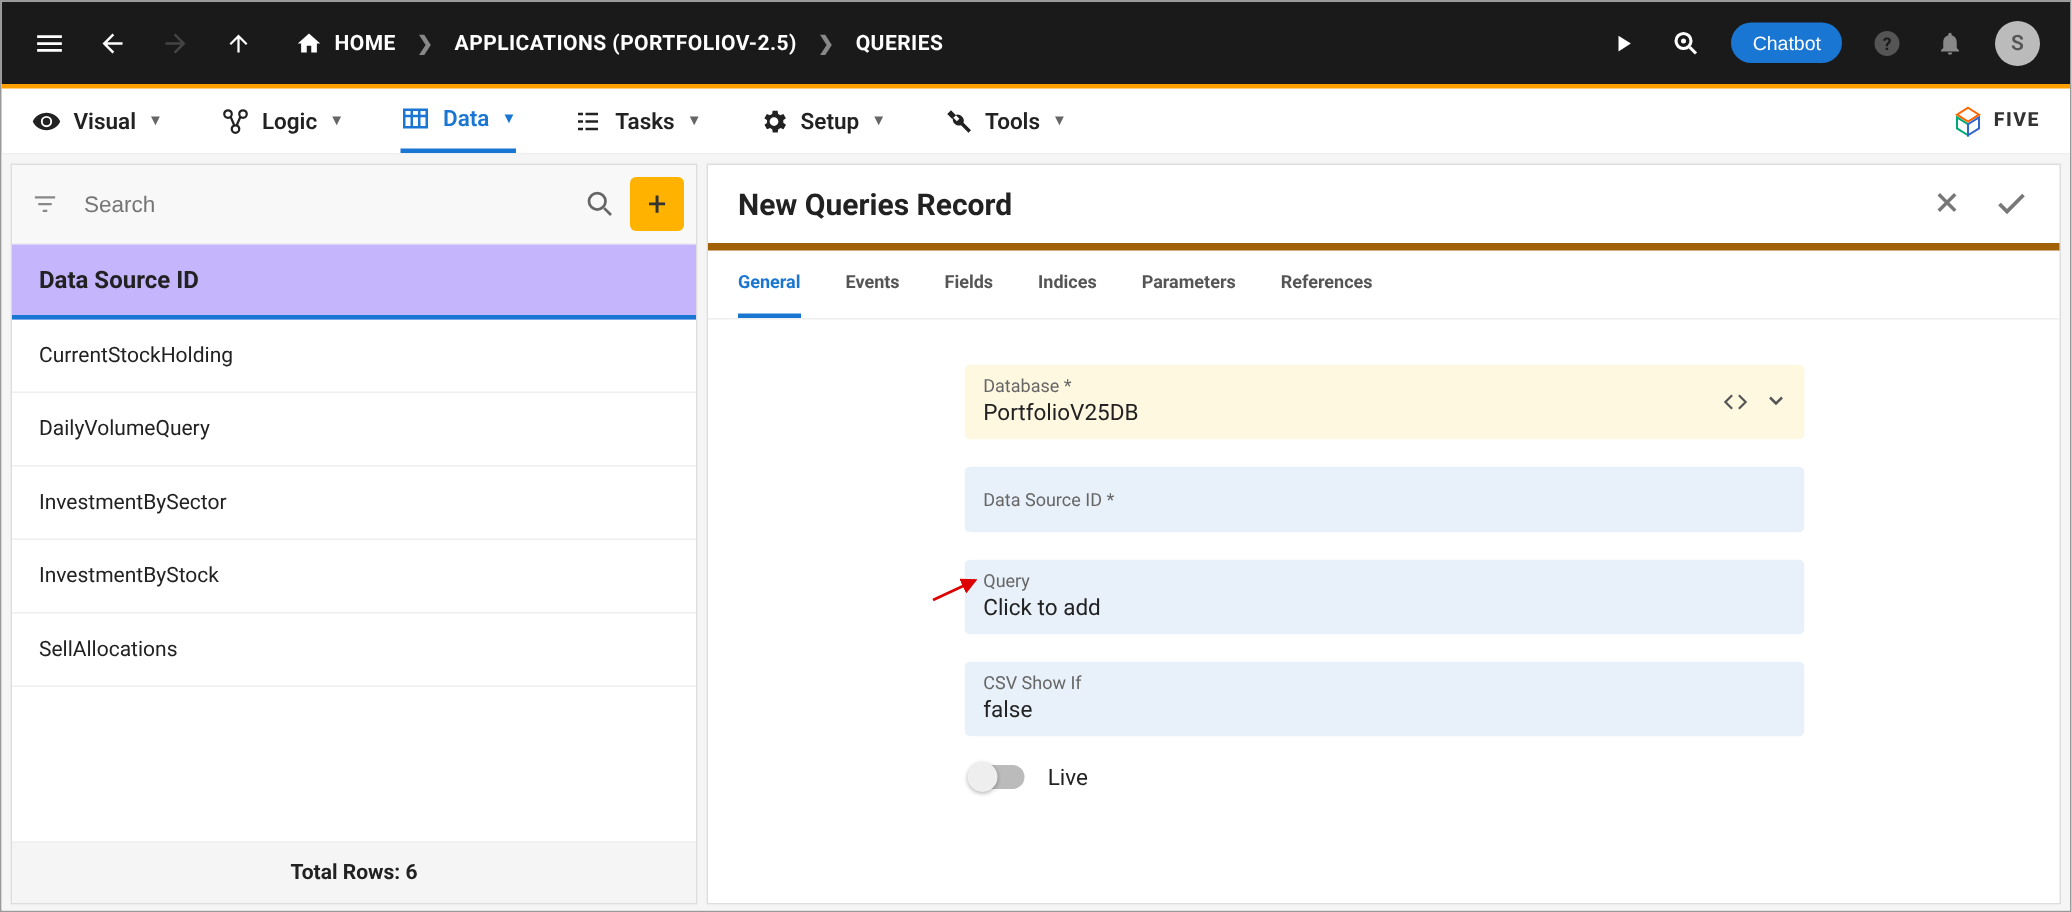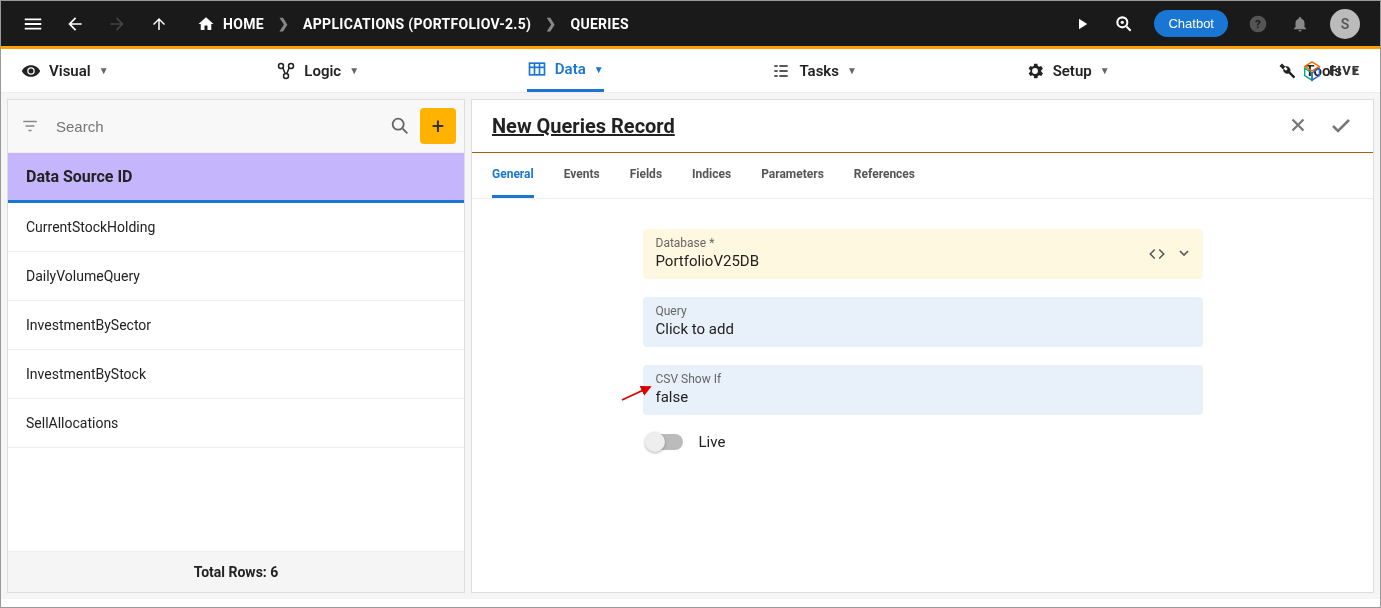--- a/index.html
+++ b/index.html
@@ -1,34 +1,34 @@
 <!DOCTYPE html>
 <html><head>
 <meta charset="utf-8">
 <style>
 * { margin: 0; padding: 0; box-sizing: border-box; }
 body { font-family: -apple-system, BlinkMacSystemFont, "Segoe UI", Roboto, Arial, sans-serif; font-size: 14px; color: #222; width: 1381px; height: 608px; overflow: hidden; background: #fff; border: 1px solid #999; }
 
 
-.topbar { height: 45px; background: #1a1a1a; display: flex; align-items: center; padding: 0 20px; color: #fff; }
+.topbar { height: 55px; background: #1a1a1a; display: flex; align-items: center; padding: 0 20px; color: #fff; }
 .topbar-left { display: flex; align-items: center; gap: 18px; }
 .topbar-icon { color: #fff; cursor: pointer; display: inline-flex; align-items: center; justify-content: center; width: 24px; height: 24px; }
 .topbar-icon.dim { color: #555; }
 .breadcrumb { display: flex; align-items: center; gap: 14px; margin-left: 8px; font-weight: 700; font-size: 14px; letter-spacing: 0.3px; }
 .breadcrumb .crumb { display: flex; align-items: center; gap: 8px; cursor: pointer; }
 .breadcrumb .sep { color: #888; font-size: 13px; }
 .topbar-right { margin-left: auto; display: flex; align-items: center; gap: 18px; }
 .chatbot-btn { background: #1976d2; color: #fff; border: none; border-radius: 16px; padding: 6px 14px; font-size: 13px; cursor: pointer; text-align: center; }
 .avatar { width: 30px; height: 30px; border-radius: 50%; background: #bbb; color: #555; display: flex; align-items: center; justify-content: center; font-weight: 600; font-size: 14px; }
 
 
 .accent { height: 3px; background: #ffa000; }
 
 
-.maintabs { height: 44px; display: flex; align-items: center; padding: 0 20px; gap: 38px; border-bottom: 1px solid #eee; position: relative; justify-content: space-between; }
+.maintabs { height: 44px; display: flex; align-items: center; padding: 0 20px; gap: 38px; border-bottom: 1px solid #eee; position: relative; }
 .maintab { display: flex; align-items: center; gap: 8px; color: #222; font-weight: 600; font-size: 15px; cursor: pointer; height: 100%; }
 .maintab .arrow { color: #666; font-size: 10px; }
 .maintab.active { color: #1976d2; border-bottom: 3px solid #1976d2; }
 .maintab.active .arrow { color: #1976d2; }
 .logo { position: absolute; right: 20px; display: flex; align-items: center; gap: 6px; font-weight: 800; font-size: 13px; color: #333; letter-spacing: 1px; }
 
 
 .body { display: flex; height: calc(608px - 55px - 3px - 44px); padding: 6px; gap: 6px; background: #f5f5f5; }
 .leftpane { width: 458px; display: flex; flex-direction: column; background: #fff; border: 1px solid #ddd; }
 .rightpane { flex: 1; display: flex; flex-direction: column; background: #fff; border: 1px solid #ddd; }
@@ -44,21 +44,21 @@
 .colhdr { padding: 14px 18px; font-weight: 700; border-bottom: 3px solid #1976d2; background: #c4b5fd; font-size: 16px; }
 
 
 .listwrap { flex: 1; overflow: auto; }
 .listrow { padding: 16px 18px; border-bottom: 1px solid #eee; font-size: 14px; color: #222; cursor: pointer; }
 
 
 .listfooter { padding: 12px 18px; text-align: center; font-weight: 700; font-size: 14px; background: #f5f5f5; border-top: 1px solid #eee; }
 
 
-.formhdr { display: flex; align-items: center; padding: 14px 20px; border-bottom: 1px solid #a16207; text-decoration: underline; }
+.formhdr { display: flex; align-items: center; padding: 14px 20px; border-bottom: 5px solid #a16207; }
 .formtitle { font-size: 20px; font-weight: 700; color: #222; }
 .formhdr-actions { margin-left: auto; display: flex; gap: 20px; }
 .formhdr-actions .ic { color: #777; cursor: pointer; }
 
 
 .formtabs { display: flex; gap: 30px; padding: 0 20px; border-bottom: 1px solid #eee; }
 .formtab { padding: 14px 0; font-weight: 700; font-size: 12px; color: #555; cursor: pointer; }
 .formtab.active { color: #1976d2; border-bottom: 3px solid #1976d2; }
 
 
@@ -297,20 +297,23 @@
                 </svg>
               </span>
             <span>
                 <svg width="16" height="16" viewBox="0 0 24 24">
                   <path fill="none" stroke="#555" stroke-width="2.5" d="M6 9l6 6 6-6"></path>
                 </svg>
               </span>
           </div>
         </div>
 
+        <div class="fieldbox blue empty">
+          <div class="fieldlabel">Data Source ID *</div>
+        </div>
 
         <div class="fieldbox blue">
           <div class="fieldlabel">Query</div>
           <div class="fieldvalue">Click to add</div>
         </div>
 
         <div class="fieldbox blue">
           <div class="fieldlabel">CSV Show If</div>
           <div class="fieldvalue">false</div>
         </div>

